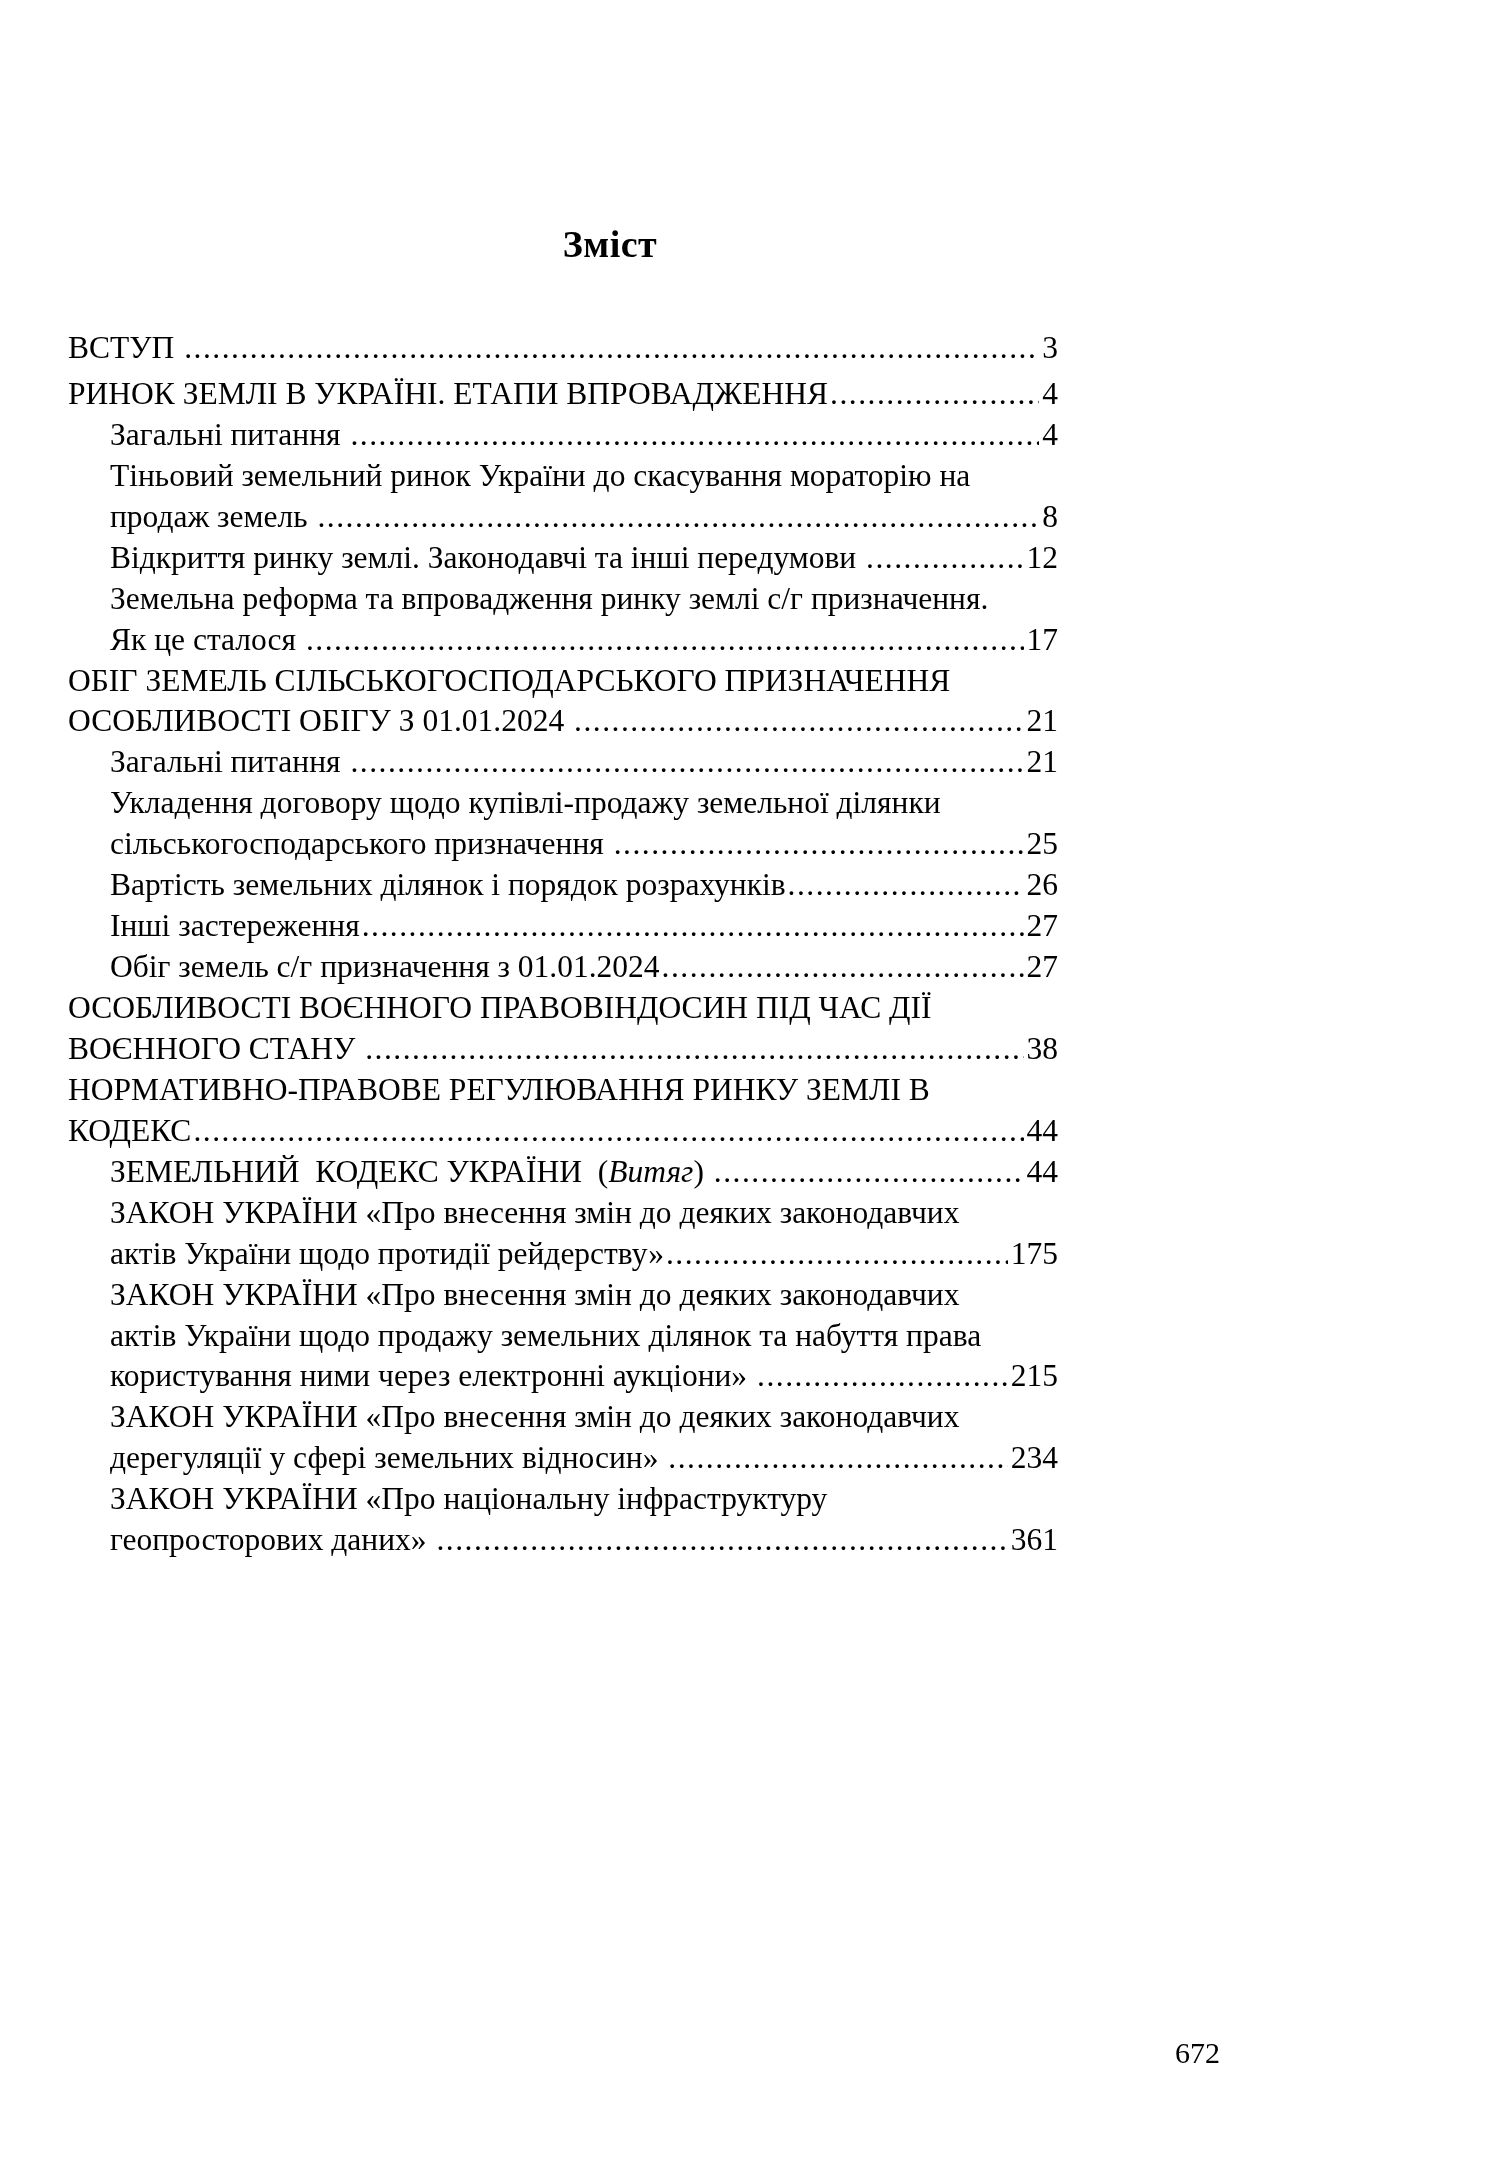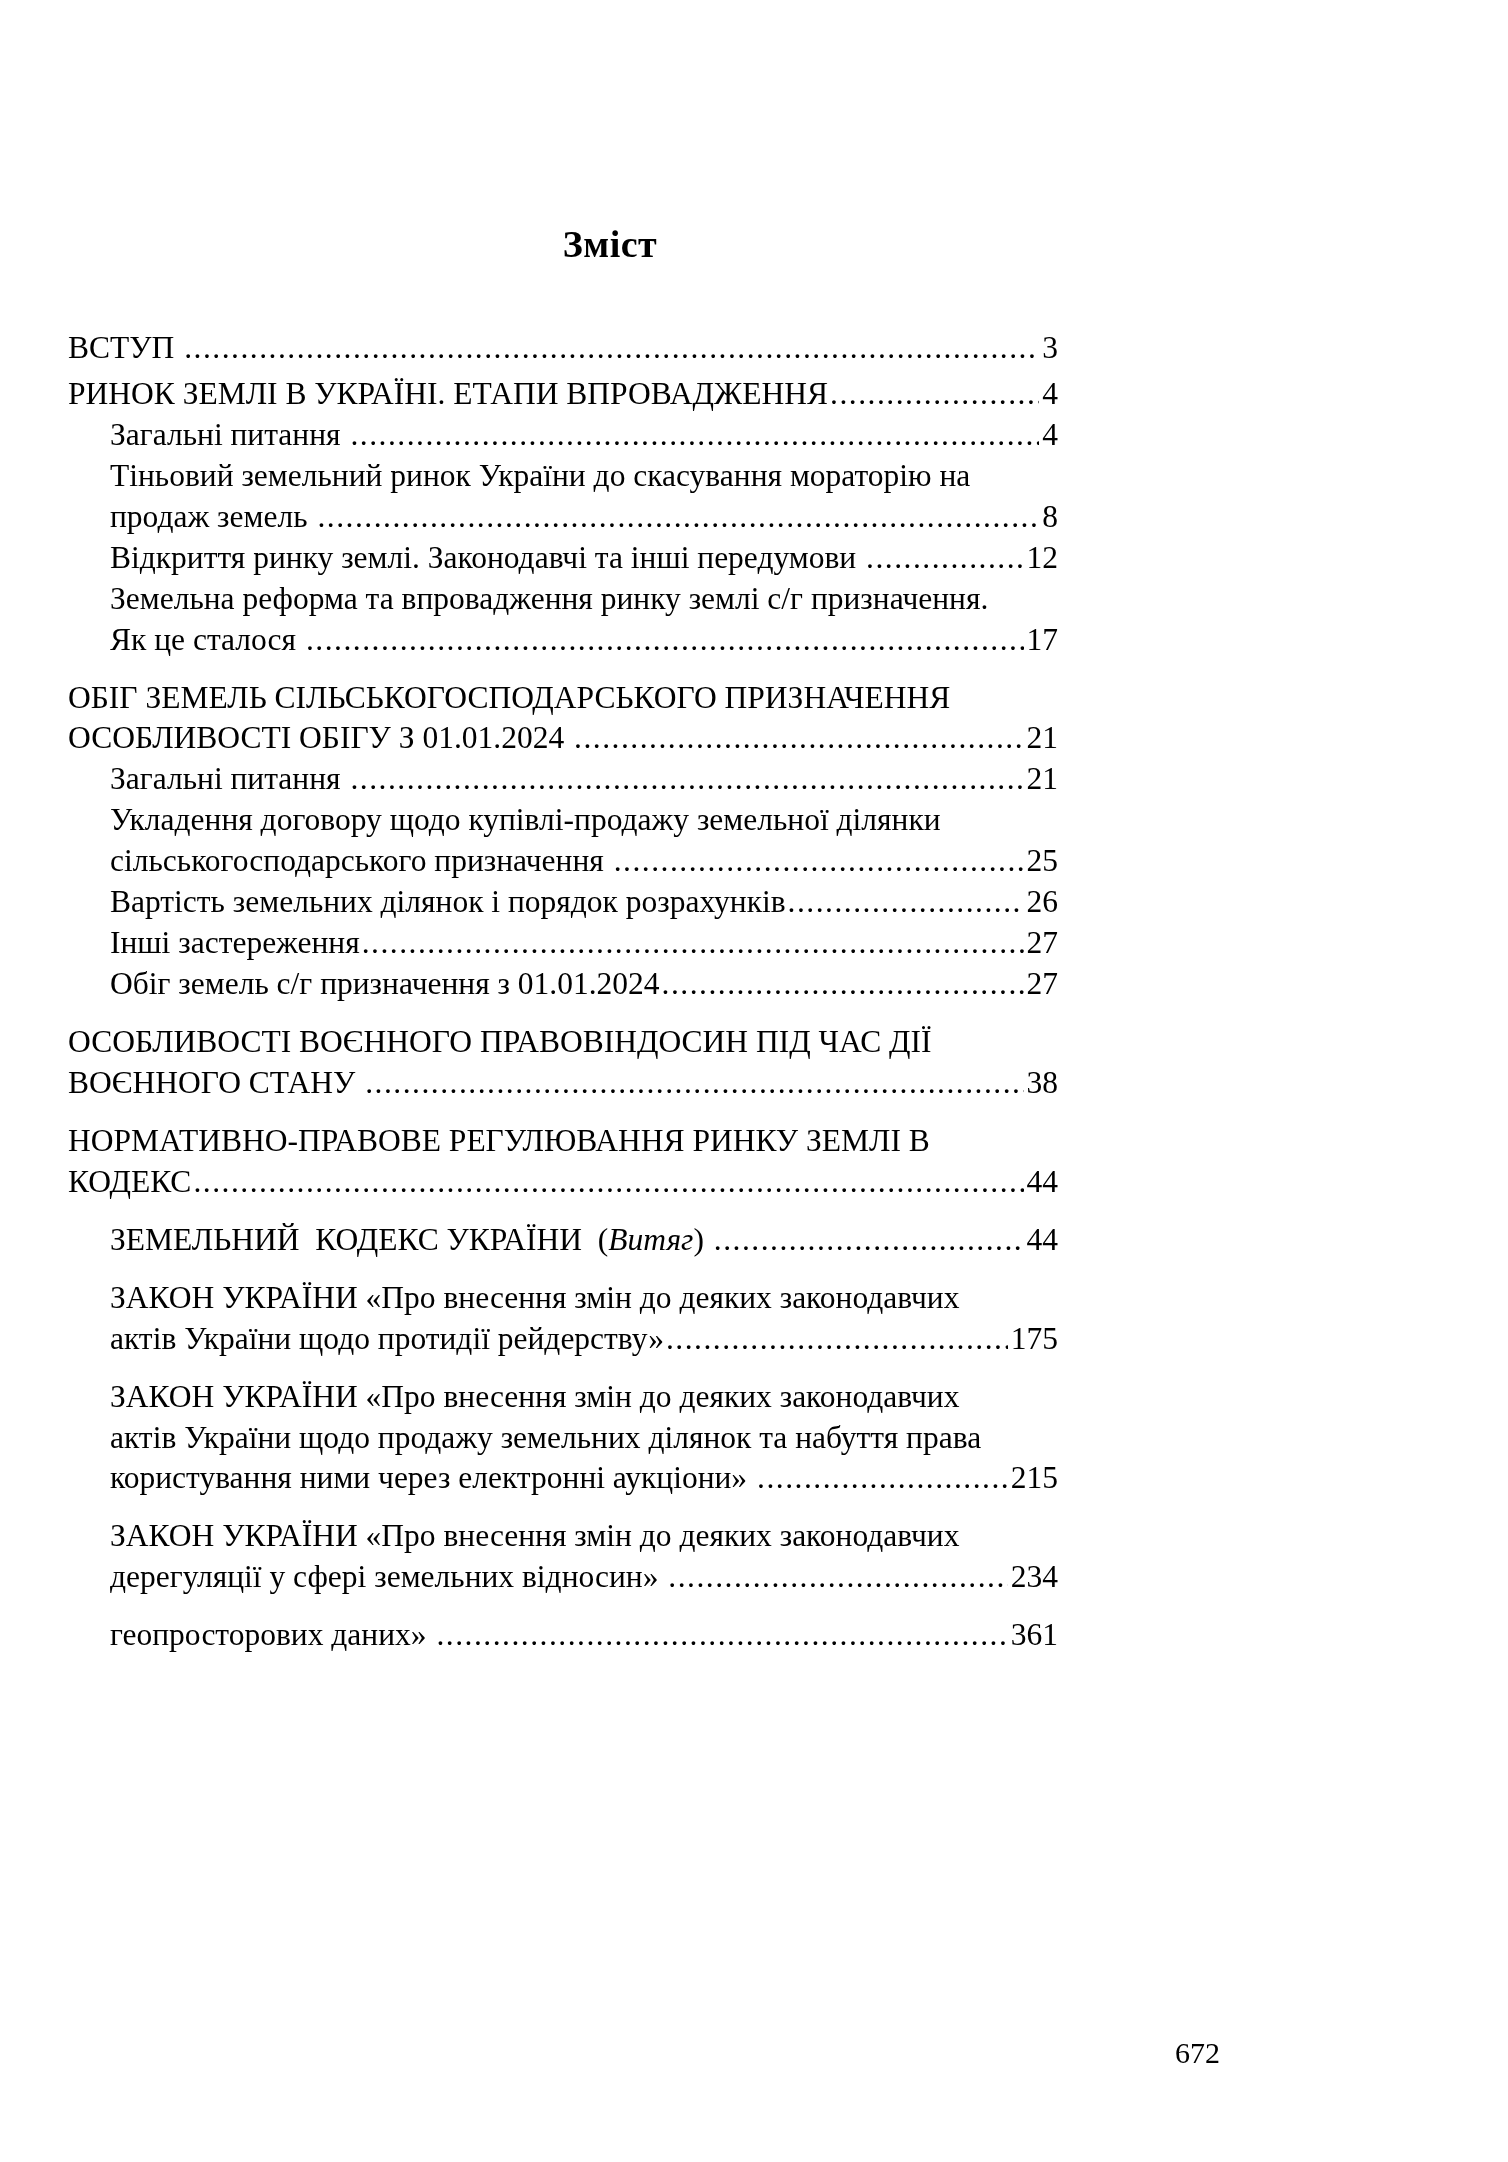--- a/index.html
+++ b/index.html
@@ -41,21 +41,21 @@
     display: block;
     font-size: 31.5px;
     line-height: 1.30;
     margin: 0;
     position: relative;
   }
   
   .lvl-0 { padding-left: 0px; }
   .lvl-1 { padding-left: 42px; }
   .lvl-2 { padding-left: 42px; }
-  .gap-top-md { margin-top: 17px; }
+  .gap-top-md { }
   .gap-top-sm { margin-top: 5px; }
   .lead-line {
     display: flex;
     align-items: baseline;
     width: 100%;
   }
   .lead-text {
     white-space: pre;
     flex: 0 1 auto;
   }
@@ -229,20 +229,21 @@
       </div>
       <div class="entry lvl-2 gap-top-md">
         <div class="wrap-text">ЗАКОН УКРАЇНИ  «Про внесення змін до деяких законодавчих</div>
         <div class="lead-line">
           <span class="lead-text">дерегуляції у сфері земельних відносин» </span>
           <span class="dots"></span>
           <span class="page-num">234</span>
         </div>
       </div>
       <div class="entry lvl-2 gap-top-md">
+        <div class="wrap-text">ЗАКОН УКРАЇНИ  «Про національну інфраструктуру</div>
         <div class="lead-line">
           <span class="lead-text">геопросторових даних» </span>
           <span class="dots"></span>
           <span class="page-num">361</span>
         </div>
       </div>
     </div>
 
   <div class="footer">672</div>
 

